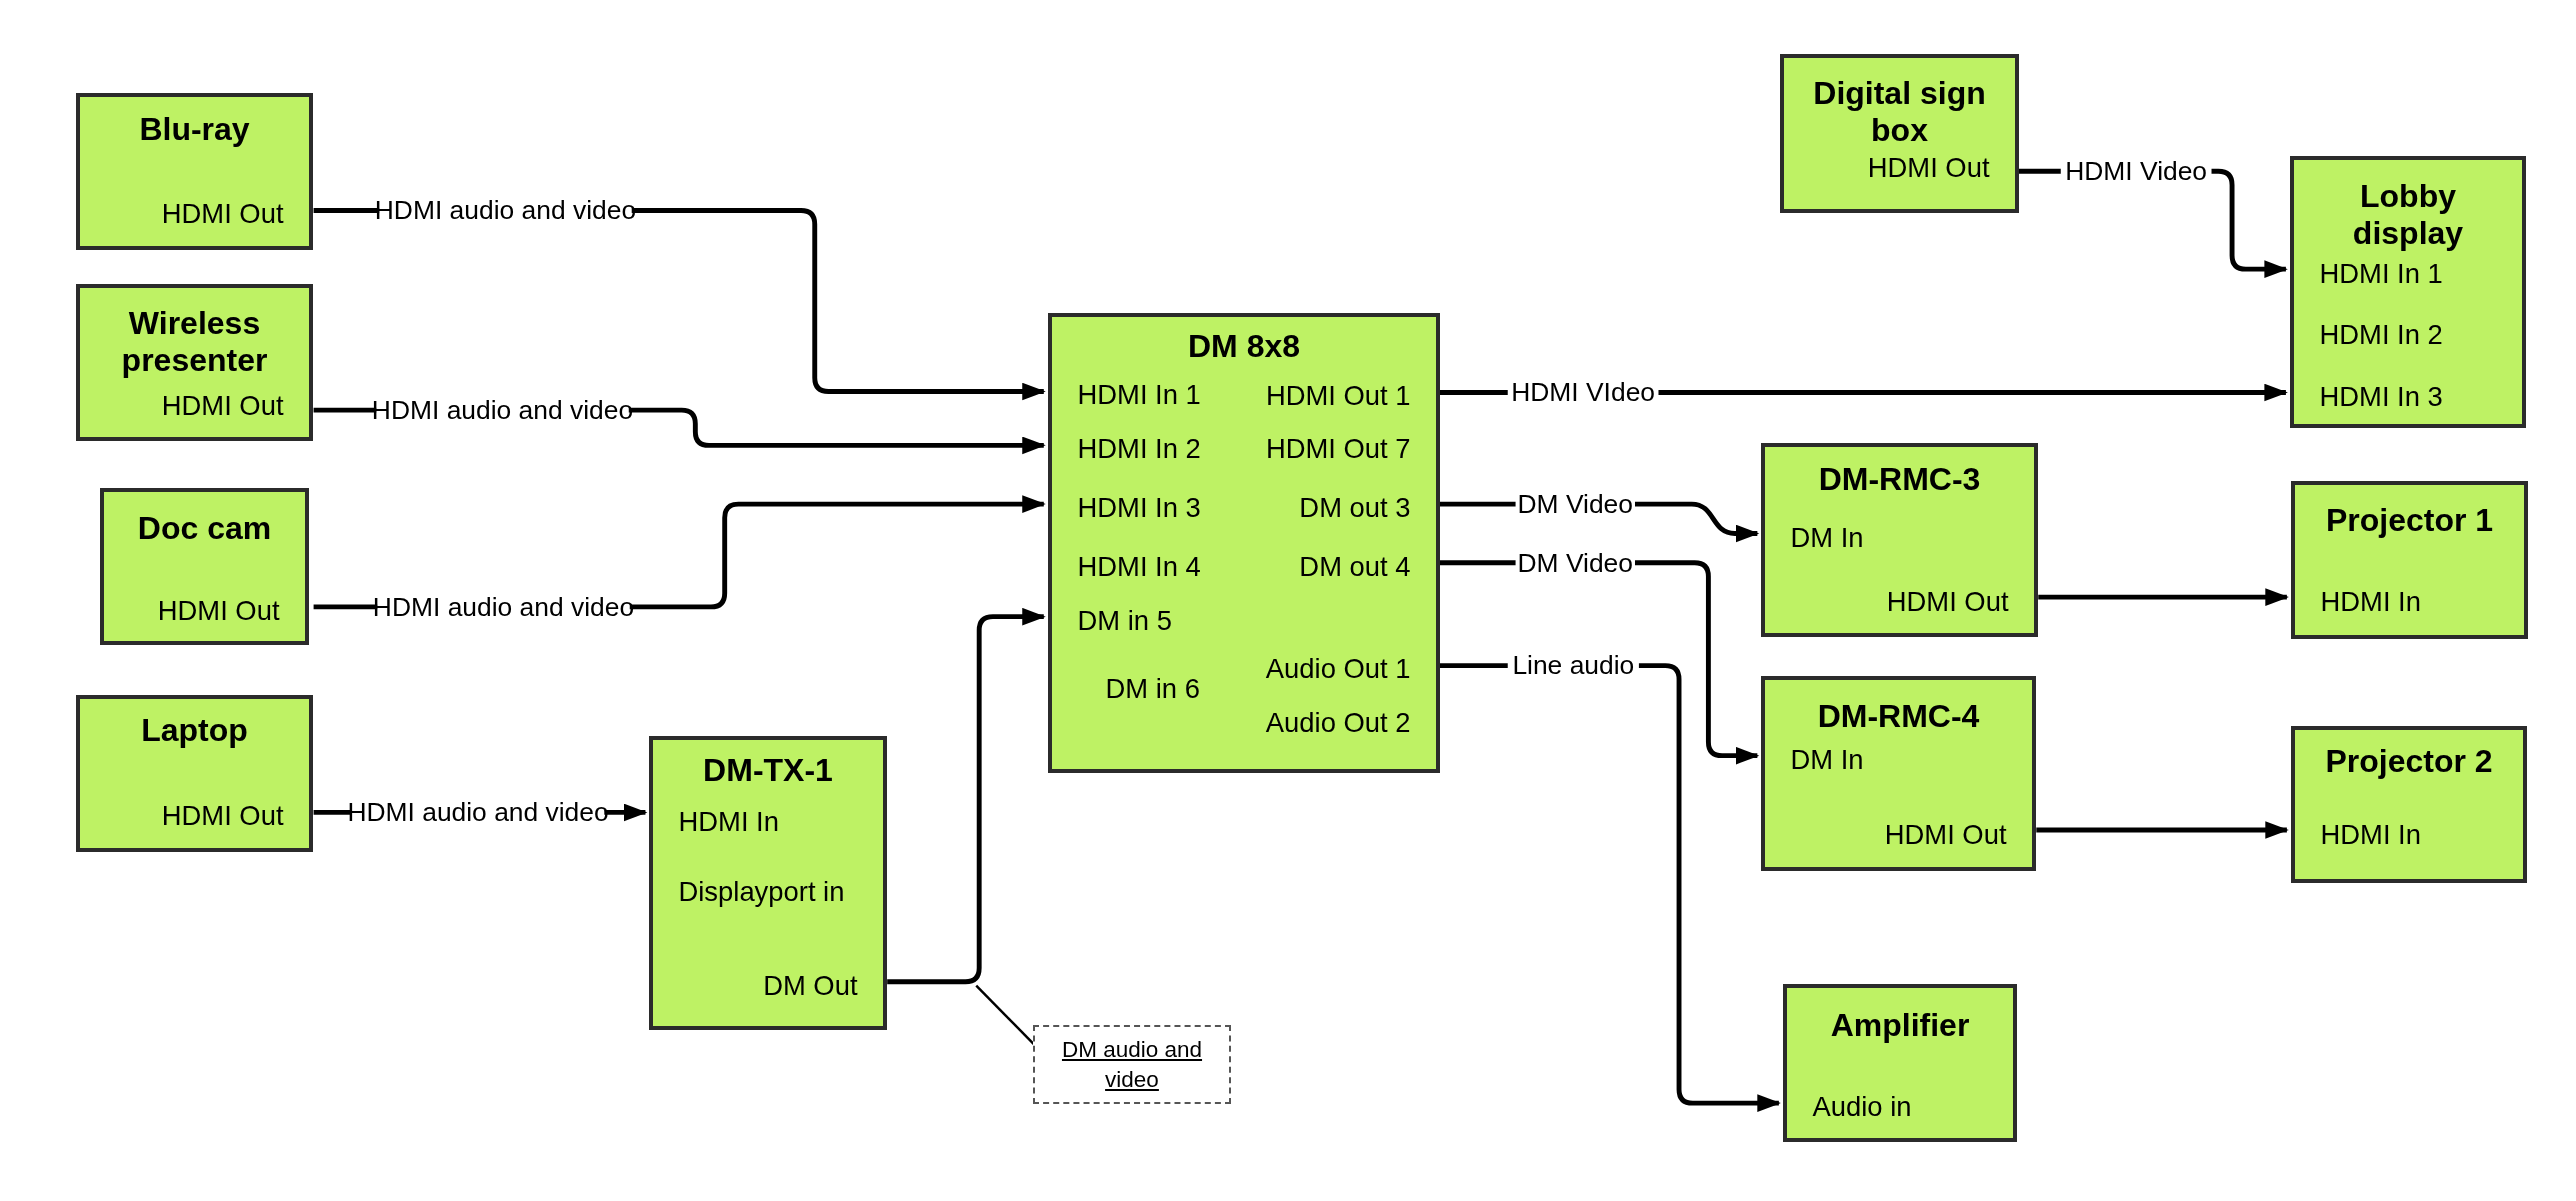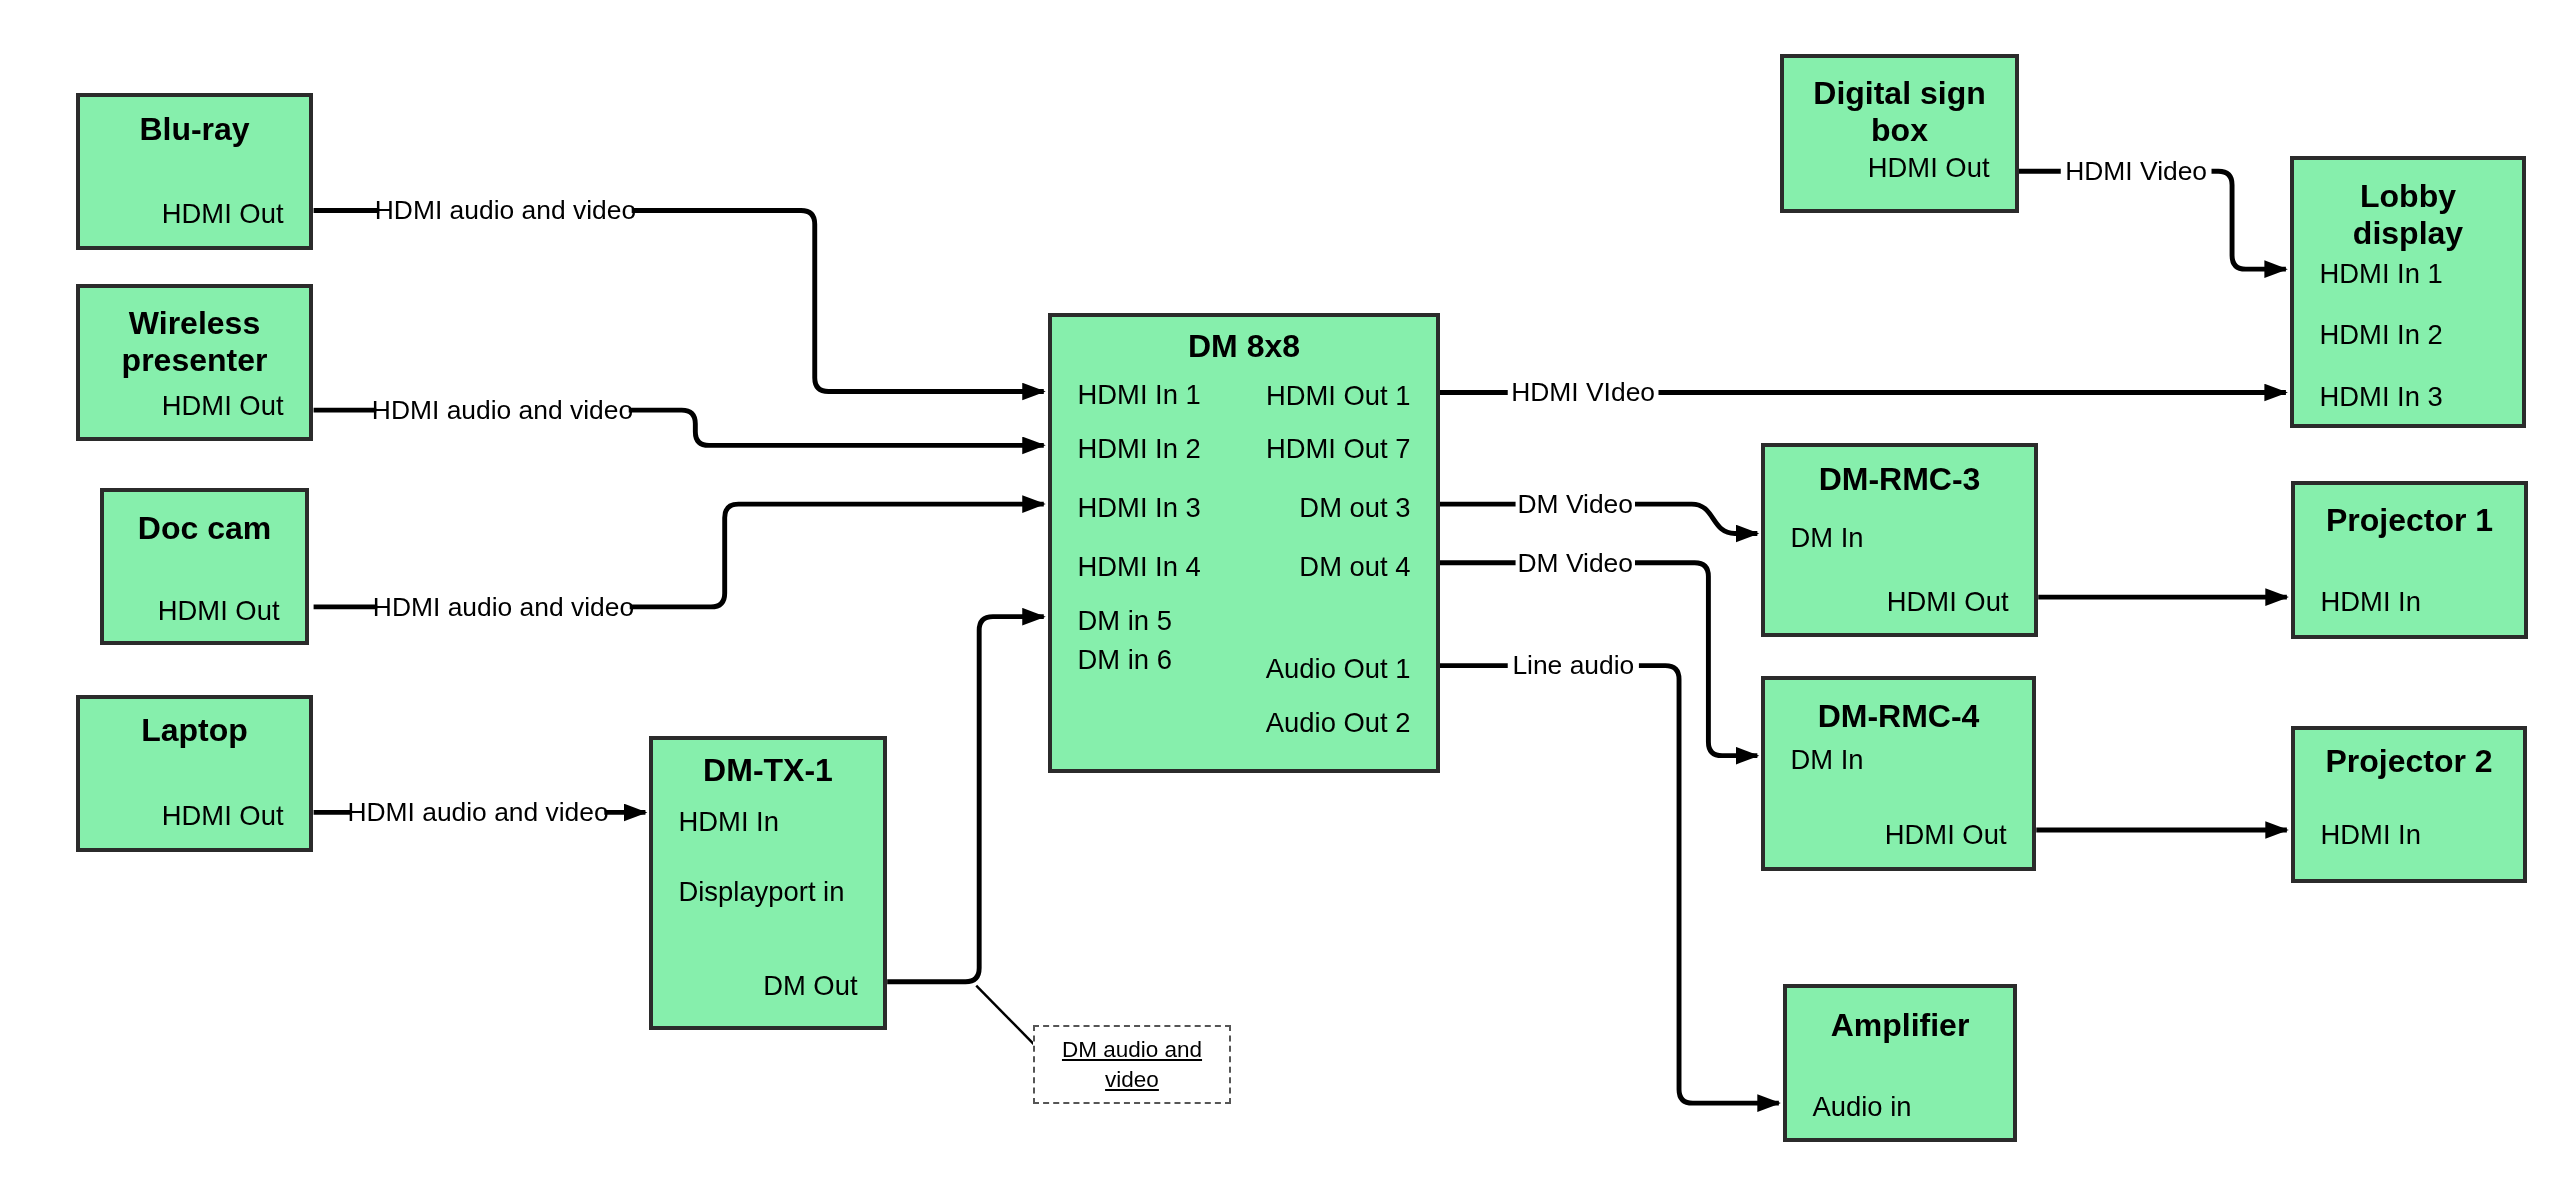--- a/index.html
+++ b/index.html
@@ -7,21 +7,21 @@
     position:relative;
     width:2576px;height:1201px;
     background:#ffffff;
     font-family:"Liberation Sans", sans-serif;
     color:#000;
     overflow:hidden;
   }
   .node{
     position:absolute;
     border:4.9px solid #2b2b2b;
-    background:#86efac;
+    background:#bef264;
     box-sizing:border-box;
   }
   .node-title{
     position:absolute;left:0;right:0;
     transform:translateY(-50%);
     text-align:center;
     font-weight:bold;
     font-size:32px;
     line-height:1.15;
   }
@@ -133,21 +133,21 @@
     <div class="port right" style="top:246px;">DM Out</div>
   </div>
 
   <div class="node" style="left:1048px;top:313px;width:392px;height:460px;">
     <div class="node-title" style="top:29px;">DM 8x8</div>
     <div class="port left" style="top:78px;">HDMI In 1</div>
     <div class="port left" style="top:132px;">HDMI In 2</div>
     <div class="port left" style="top:191px;">HDMI In 3</div>
     <div class="port left" style="top:250px;">HDMI In 4</div>
     <div class="port left" style="top:304px;">DM in 5</div>
-    <div class="port left" style="top:343px;">DM in 6</div>
+    <div class="port left" style="top:372px;margin-left:28px;">DM in 6</div>
     <div class="port right" style="top:79px;margin-left:36px;">HDMI Out 1</div>
     <div class="port right" style="top:132px;">HDMI Out 7</div>
     <div class="port right" style="top:191px;">DM out 3</div>
     <div class="port right" style="top:250px;">DM out 4</div>
     <div class="port right" style="top:352px;">Audio Out 1</div>
     <div class="port right" style="top:406px;">Audio Out 2</div>
   </div>
 
   <div class="node" style="left:1780px;top:54px;width:239px;height:159px;">
     <div class="node-title" style="top:54px;">

